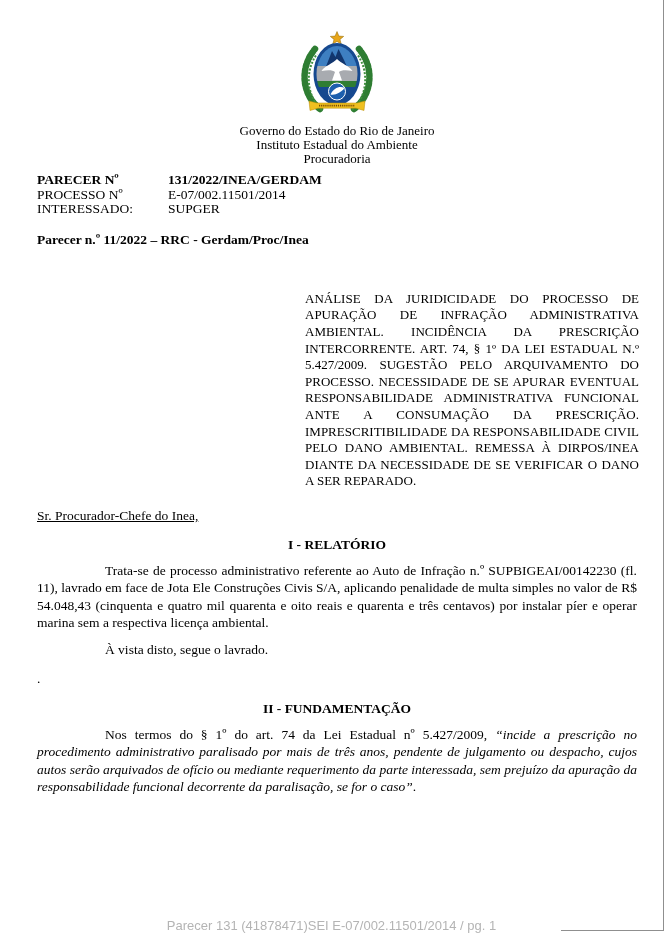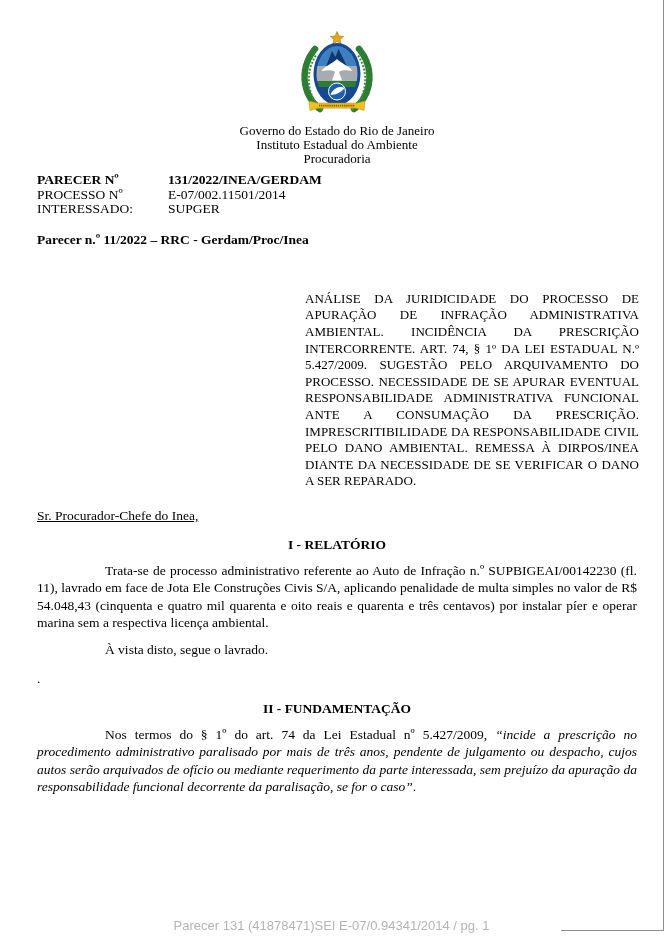--- a/index.html
+++ b/index.html
@@ -120,14 +120,14 @@
   <p class="para no-indent-short">À vista disto, segue o lavrado.</p>
   <div class="stray-dot">.</div>
 
   <div class="section-title">II - FUNDAMENTAÇÃO</div>
   <p class="para"><span>Nos termos do § 1º do art. 74 da Lei Estadual nº 5.427/2009, </span><span class="italic">“incide a prescrição no procedimento administrativo paralisado por mais de três anos, pendente de julgamento ou despacho, cujos autos serão arquivados de ofício ou mediante requerimento da parte interessada, sem prejuízo da apuração da responsabilidade funcional decorrente da paralisação, se for o caso”</span><span>.</span></p>
 
 </div>
 
 <div class="footer">
   <span>Parecer 131 (41878471)</span>
-  <span>SEI E-07/0.94341/2014 / pg. 1</span>
+  <span>SEI E-07/002.11501/2014 / pg. 1</span>
 </div>
 
 </body></html>

